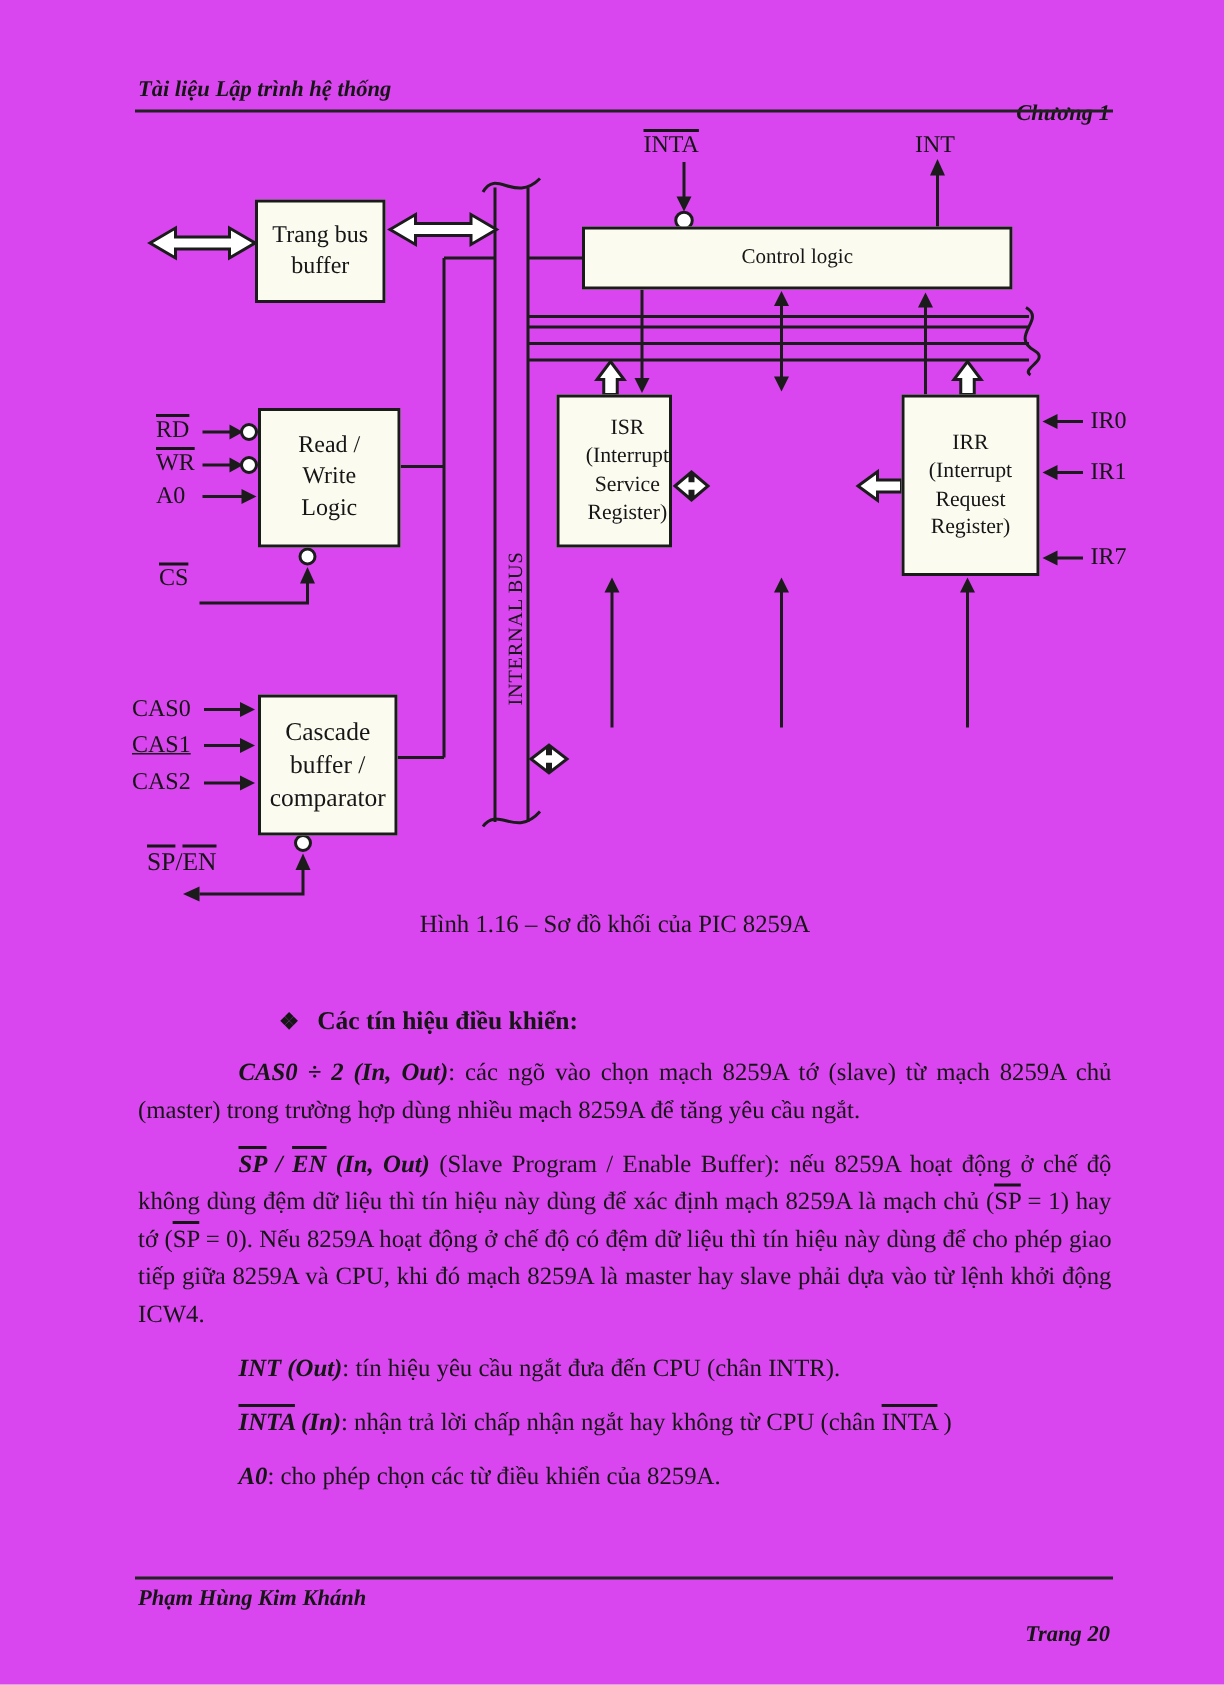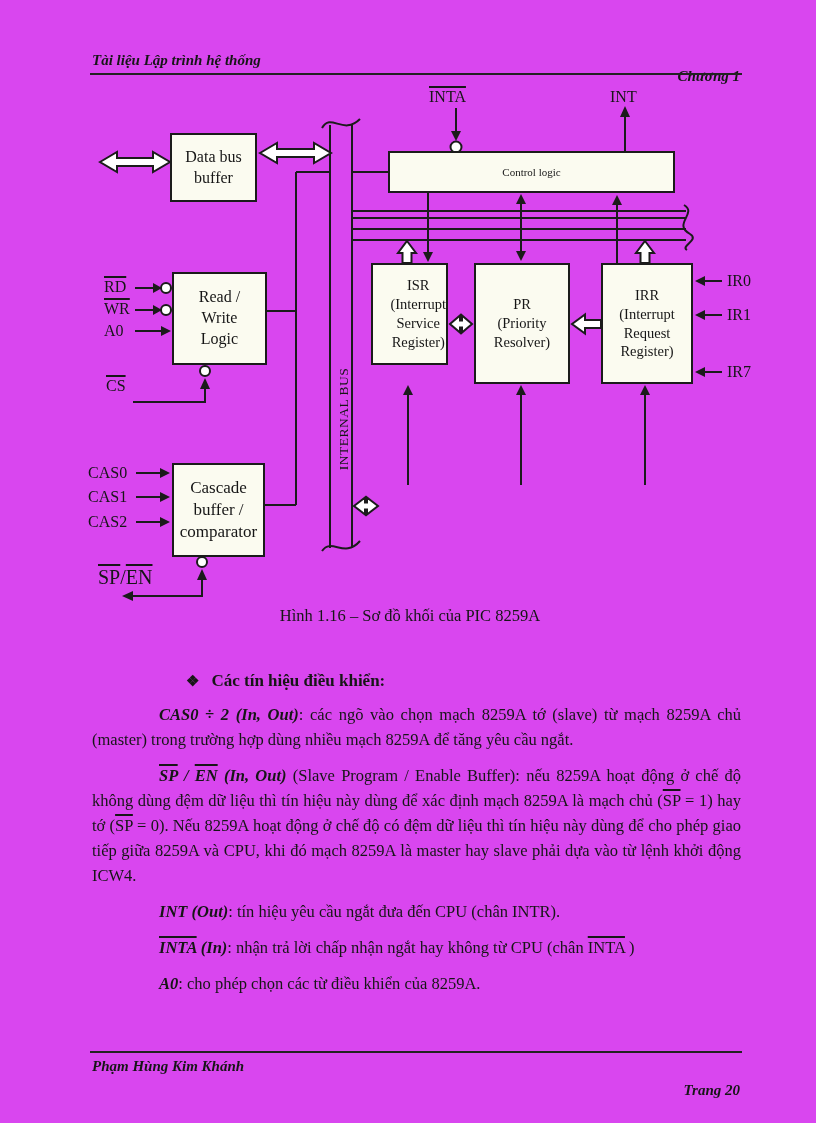--- a/index.html
+++ b/index.html
@@ -117,40 +117,35 @@
         <polygon points="260,153 277,143 277,149 314,149 314,143 331,153 314,163 314,157 277,157 277,163"></polygon>
         <polygon points="450,324 460,315.5 460,320.5 462,320.5 462,315.5 472,324 462,332.5 462,327.5 460,327.5 460,332.5"></polygon>
         <polygon points="572,324 585,314.5 585,320 601,320 601,328 585,328 585,333.5"></polygon>
         <polygon points="354,506 365,497.5 365,502.5 367,502.5 367,497.5 378,506 367,514.5 367,509.5 365,509.5 365,514.5"></polygon>
         <polygon points="407,241 416,253 411.5,253 411.5,263 402.5,263 402.5,253 398,253"></polygon>
         <polygon points="645,241 654,253 649.5,253 649.5,263 640.5,263 640.5,253 636,253"></polygon>
       </g>
     </svg>
 
     <div class="dbox" style="left:170px;top:133px;width:87px;height:69px;font-size:16px;">
-      <span class="box-label">Data bus
+      <span class="box-label">Trang bus
 buffer</span>
       </div>
 
-    <div class="dbox" style="left:388px;top:151px;width:287px;height:42px;font-size:11px;">
+    <div class="dbox" style="left:388px;top:151px;width:287px;height:42px;font-size:14px;">
       <span class="box-label">Control logic</span>
       </div>
 
     <div class="dbox" style="left:371px;top:263px;width:77px;height:102px;font-size:14.5px;justify-content:flex-end;">
       <span class="box-label">ISR
 (Interrupt
 Service
 Register)</span>
       </div>
 
-    <div class="dbox" style="left:474px;top:263px;width:96px;height:121px;font-size:14.5px;">
-      <span class="box-label">PR
-(Priority
-Resolver)</span>
-      </div>
 
     <div class="dbox" style="left:601px;top:263px;width:92px;height:121px;font-size:14.5px;">
       <span class="box-label">IRR
 (Interrupt
 Request
 Register)</span>
       </div>
 
     <div class="dbox" style="left:172px;top:272px;width:95px;height:93px;font-size:16px;">
       <span class="box-label">Read /
@@ -167,23 +162,23 @@
 
     <div class="busLabel">INTERNAL BUS</div>
 
     <span class="sig ov" style="left:429px;top:88px;">INTA</span>
     <span class="sig" style="left:610px;top:88px;">INT</span>
     <span class="sig ov" style="left:104px;top:278px;">RD</span>
     <span class="sig ov" style="left:104px;top:300px;">WR</span>
     <span class="sig" style="left:104px;top:322px;">A0</span>
     <span class="sig ov" style="left:106px;top:377px;">CS</span>
     <span class="sig" style="left:88px;top:464px;">CAS0</span>
-    <span class="sig" style="left:88px;top:488px;">CAS1</span>
+    <span class="sig" style="left:88px;top:488px;text-decoration:underline;">CAS1</span>
     <span class="sig" style="left:88px;top:513px;">CAS2</span>
-    <span class="sig" style="left:98px;top:566px;font-size:20px;"><span class="ov">SP</span><span>/</span><span class="ov">EN</span></span>
+    <span class="sig" style="left:98px;top:566px;font-size:17px;"><span class="ov">SP</span><span>/</span><span class="ov">EN</span></span>
     <span class="sig" style="left:727px;top:272px;">IR0</span>
     <span class="sig" style="left:727px;top:306px;">IR1</span>
     <span class="sig" style="left:727px;top:363px;">IR7</span>
 
     <div class="caption">Hình 1.16 – Sơ đồ khối của PIC 8259A</div>
   </div>
 
   <div class="heading">
     <span class="bullet">❖</span><span>Các tín hiệu điều khiển:</span>
   </div>

